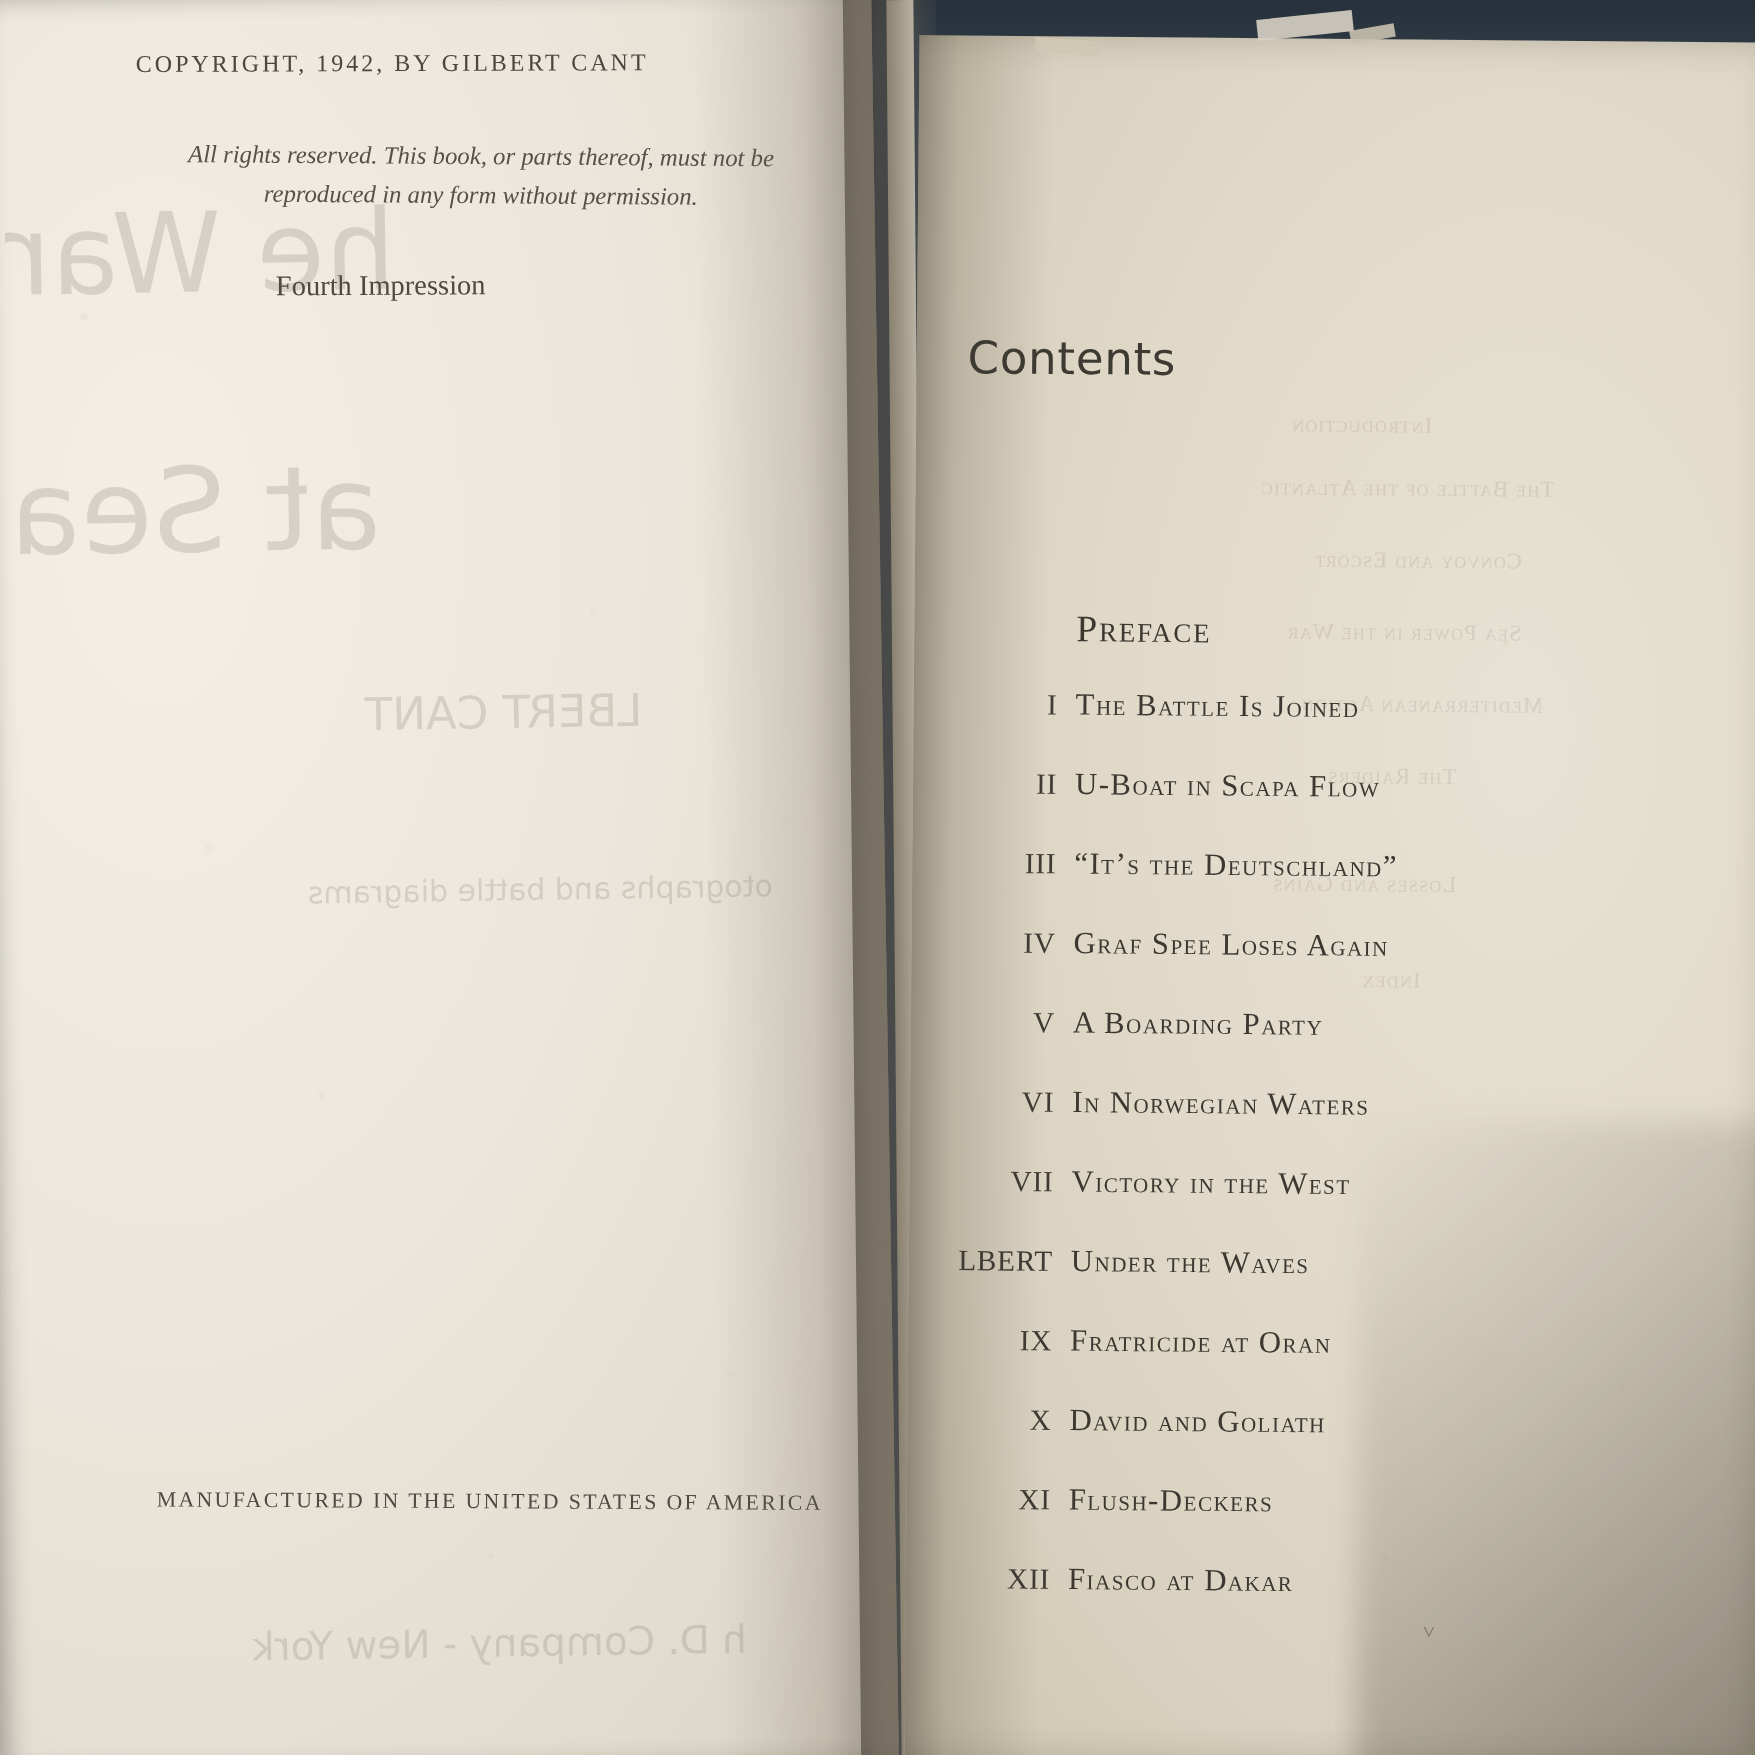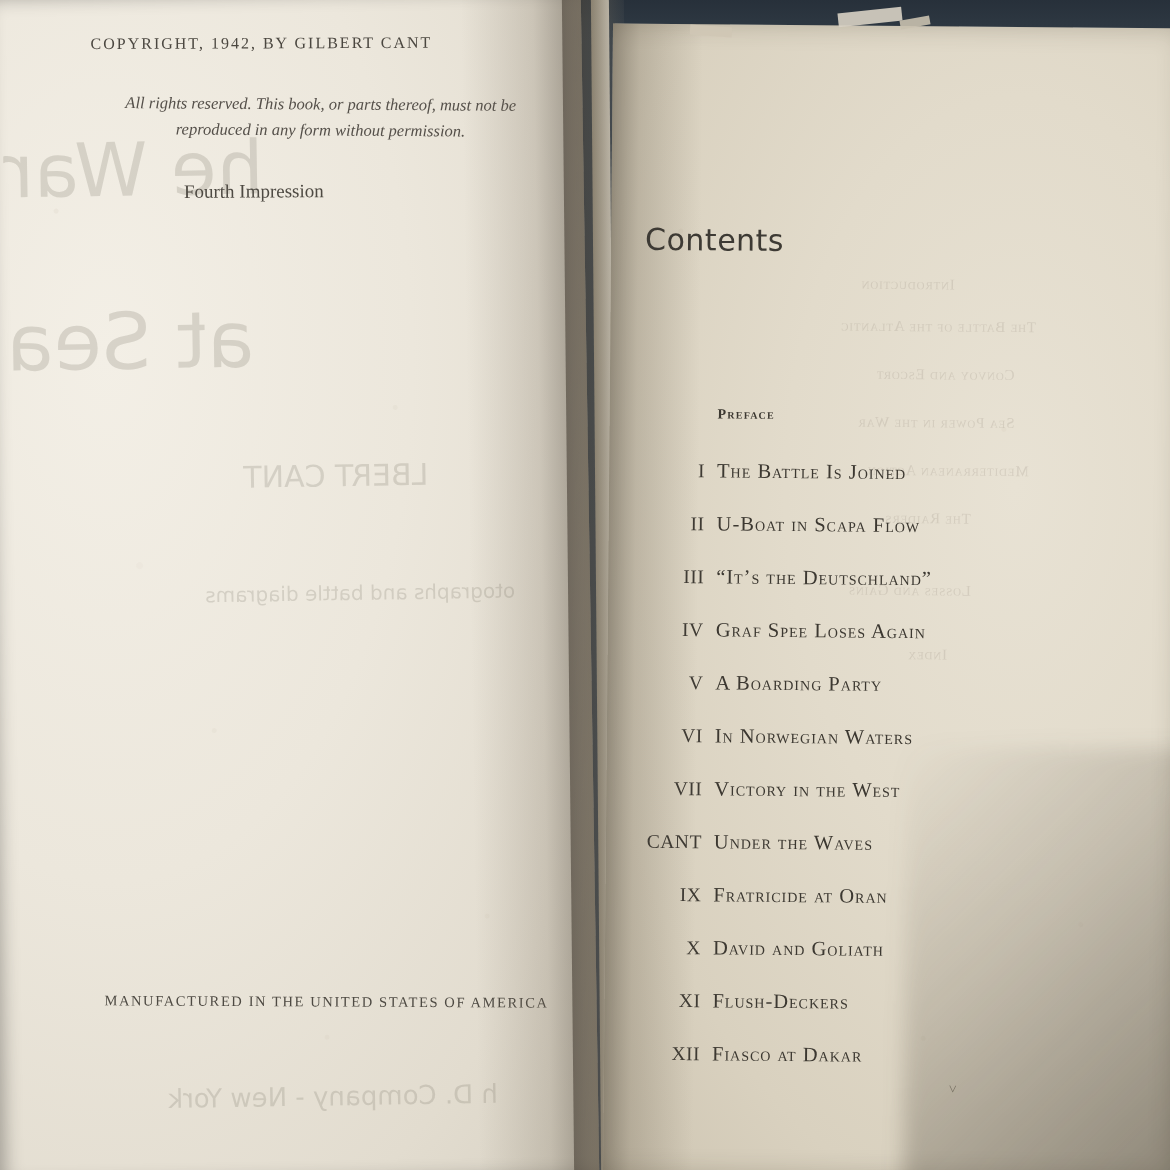--- a/index.html
+++ b/index.html
@@ -223,21 +223,21 @@
     letter-spacing: 0.5px;
   }
   .toc-label {
     font-variant: small-caps;
     font-size: 20.5px;
     letter-spacing: 1.0px;
     color: #3c3831;
     white-space: nowrap;
   }
   .toc-row.preface .toc-num { width: 96px; }
-  .toc-row.preface .toc-label { font-size: 14px; letter-spacing: 1.2px; font-weight: bold; }
+  .toc-row.preface .toc-label { font-size: 25px; letter-spacing: 1.2px; }
 
   .page-corner-mark {
     position: absolute;
     left: 345px;
     top: 1055px;
     font-size: 14px;
     color: rgba(60,54,44,0.55);
   }
 
   
@@ -328,21 +328,21 @@
       </div>
       <div class="toc-row">
         <span class="toc-num">VI</span>
         <span class="toc-label">In Norwegian Waters</span>
       </div>
       <div class="toc-row">
         <span class="toc-num">VII</span>
         <span class="toc-label">Victory in the West</span>
       </div>
       <div class="toc-row">
-        <span class="toc-num">CANT</span>
+        <span class="toc-num">LBERT</span>
         <span class="toc-label">Under the Waves</span>
       </div>
       <div class="toc-row">
         <span class="toc-num">IX</span>
         <span class="toc-label">Fratricide at Oran</span>
       </div>
       <div class="toc-row">
         <span class="toc-num">X</span>
         <span class="toc-label">David and Goliath</span>
       </div>

